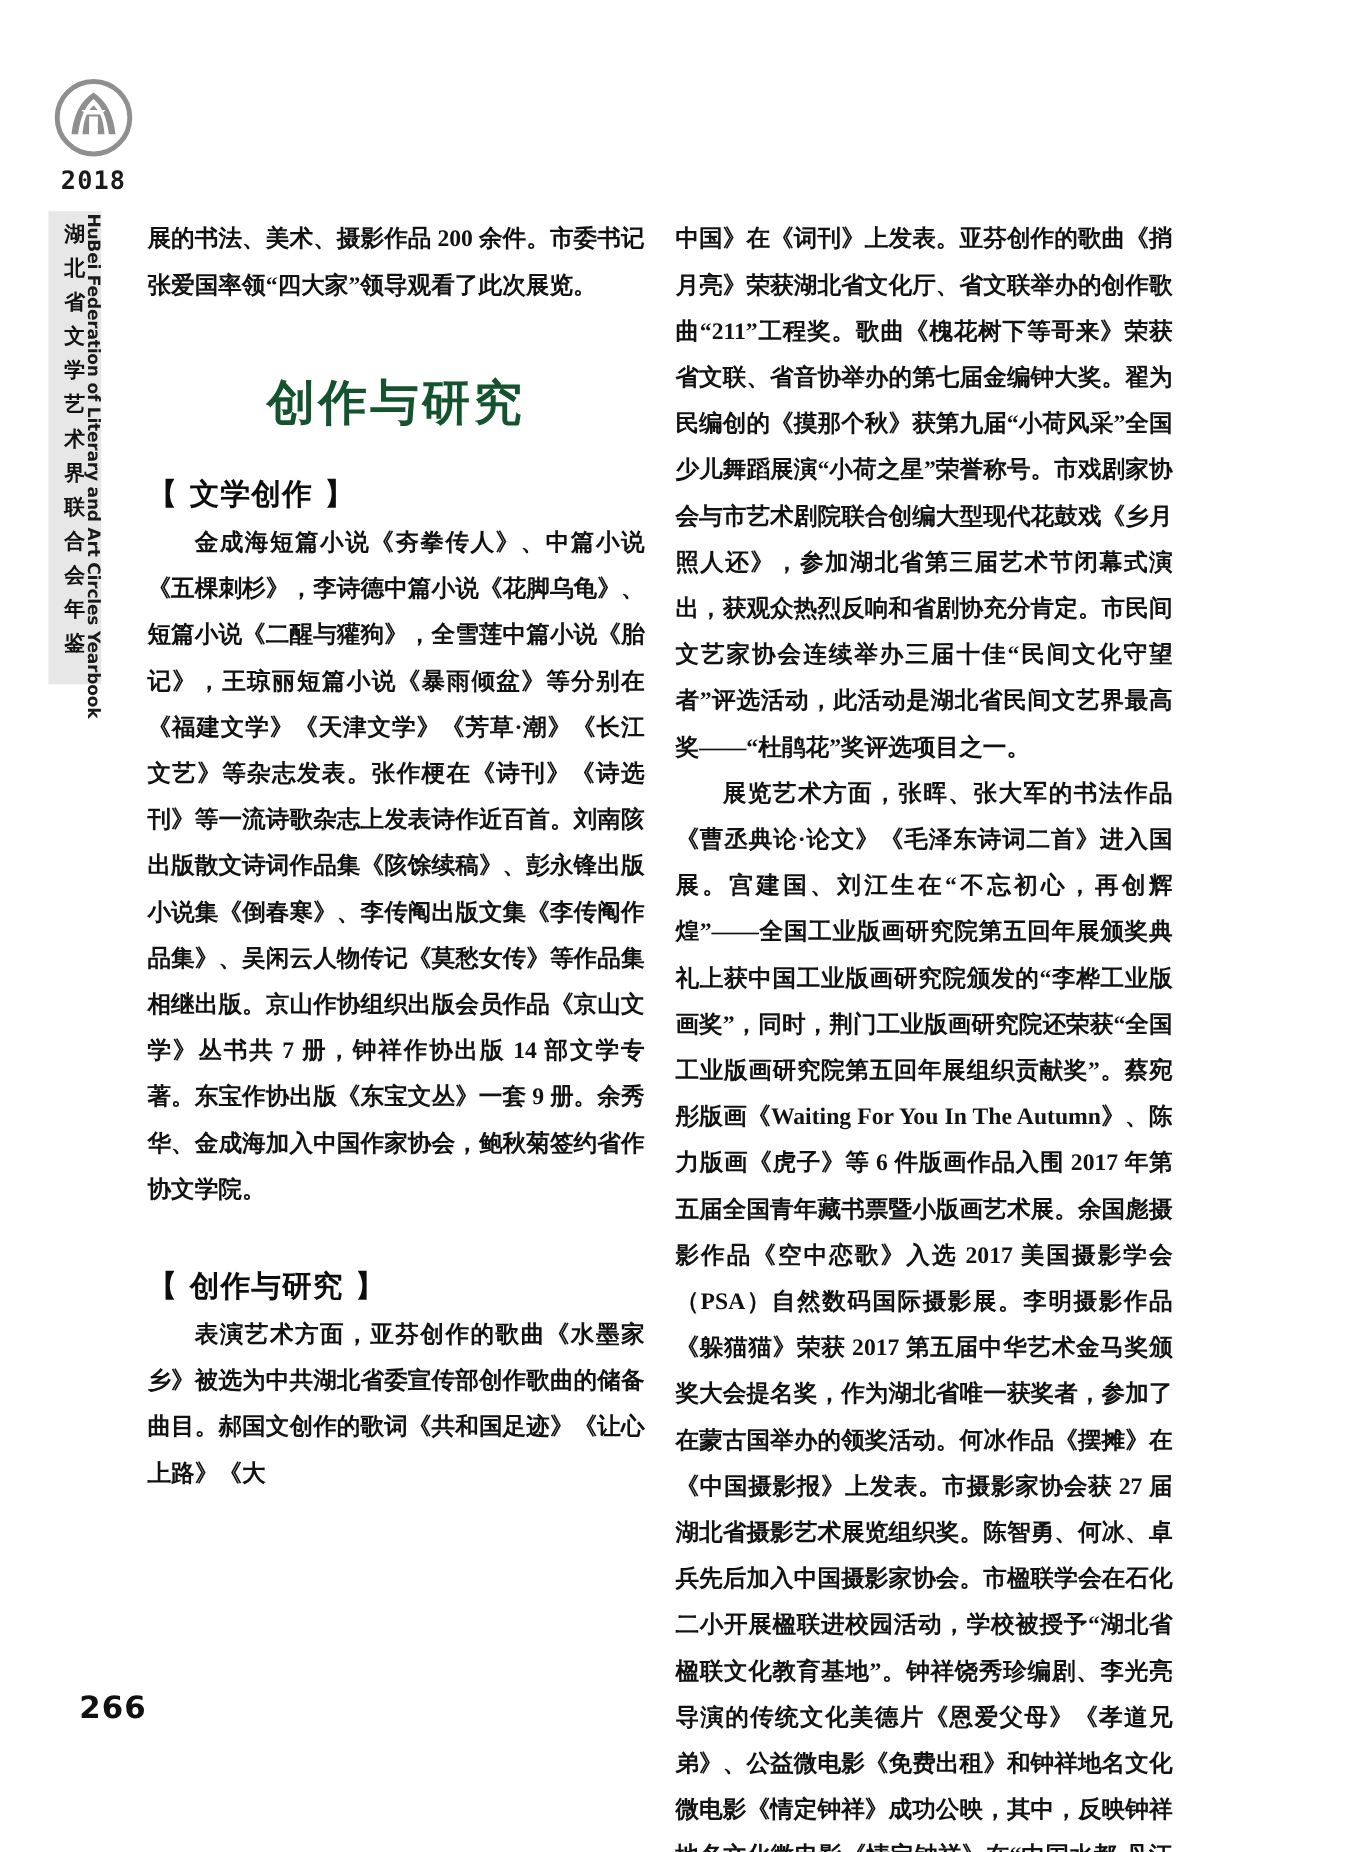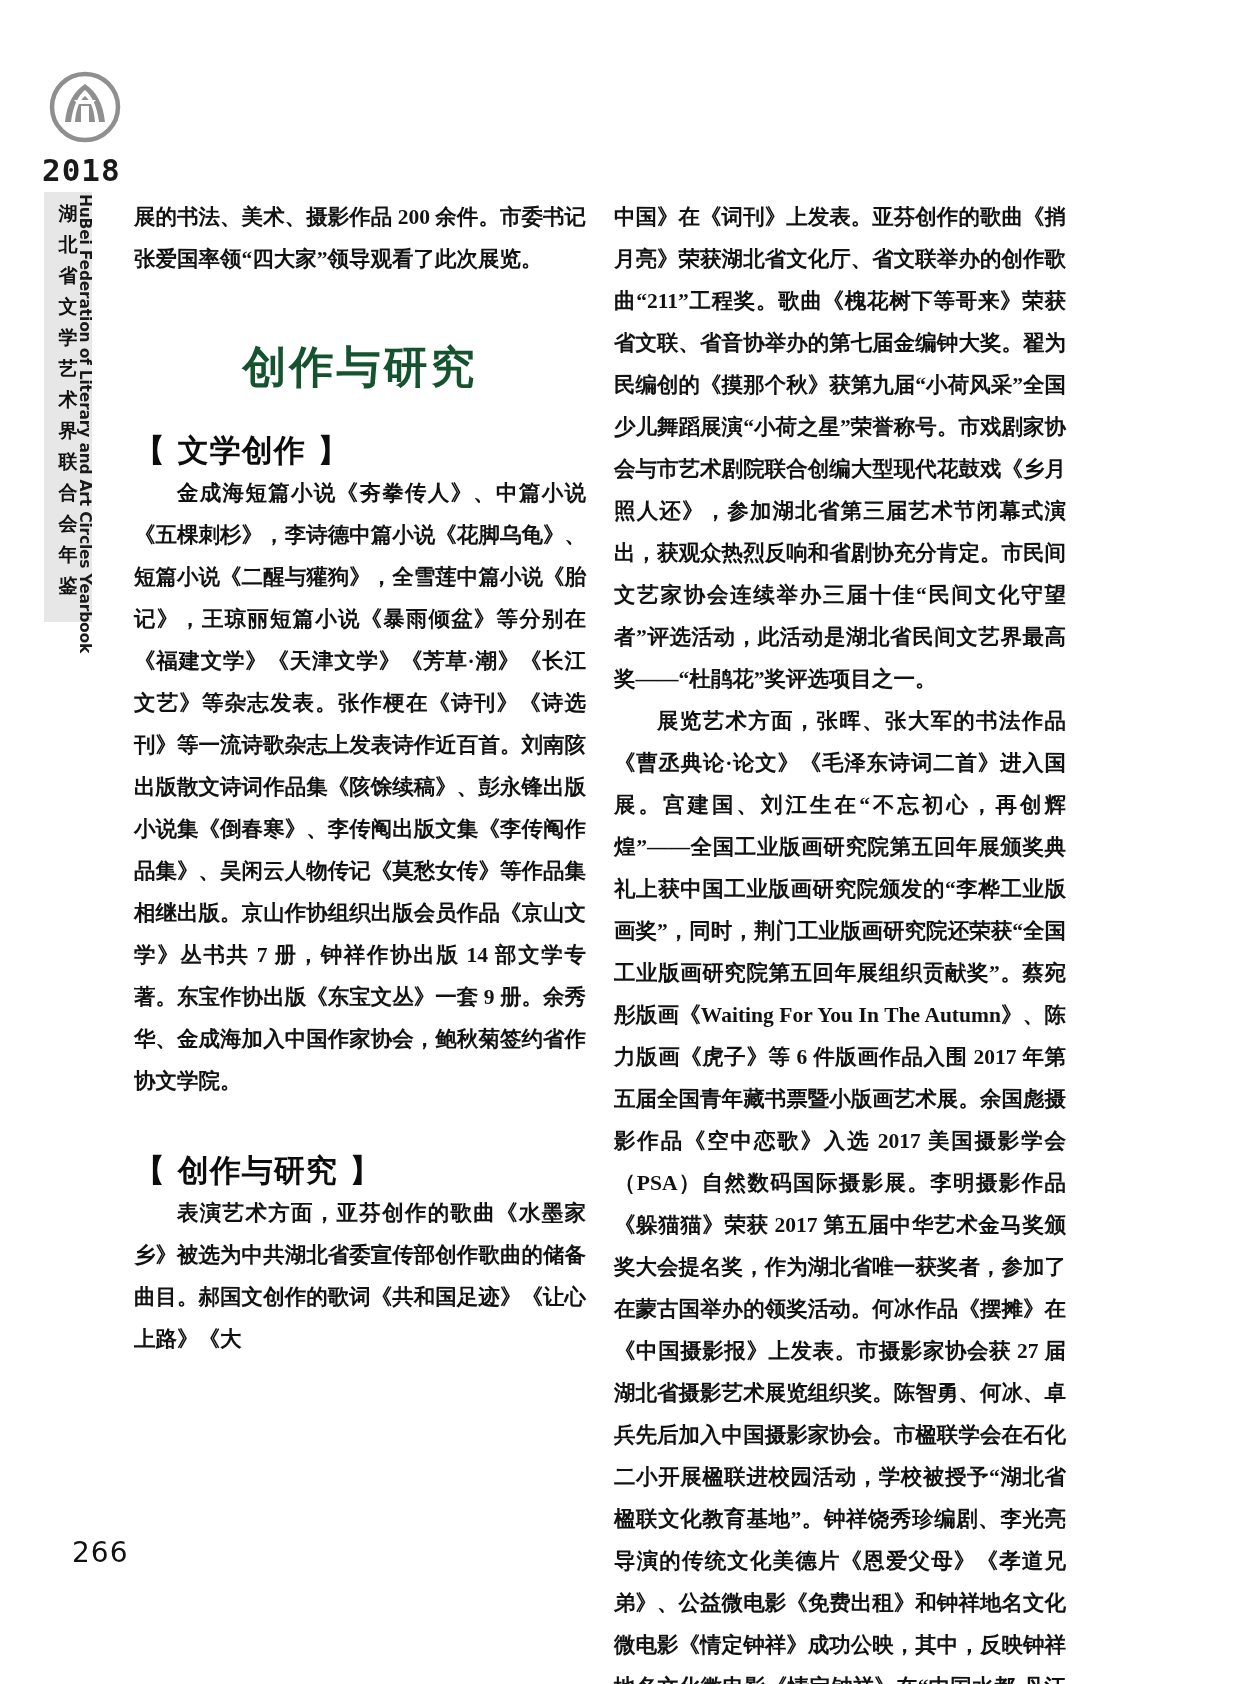--- a/index.html
+++ b/index.html
@@ -33,23 +33,24 @@
     left: 10px;
     top: 0px;
     width: 74px;
     height: 74px;
   }
   .year-label {
     position: absolute;
     left: 4px;
     top: 82px;
     width: 86px;
+    text-align: center;
     font-family: "DejaVu Sans Mono", monospace;
     font-weight: bold;
-    font-size: 31px;
+    font-size: 23px;
     letter-spacing: 1px;
     color: #1a1a1a;
   }
   .side-band {
     position: absolute;
     left: 6px;
     top: 122px;
     width: 48px;
     height: 430px;
     background: #e7e7e7;
@@ -100,21 +101,21 @@
   .col-right { left: 614px; }
 
   .para {
     margin: 0;
     text-indent: 2em;
   }
   .para.cont { text-indent: 0; }
 
   .section-title {
     font-family: "DejaVu Sans", "Liberation Sans", sans-serif;
-    font-size: 31px;
+    font-size: 27px;
     font-weight: bold;
     line-height: 40px;
     margin: 26px 0 2px 0;
     letter-spacing: 1px;
     color: #0d0d0d;
   }
 
   .main-title {
     font-family: "DejaVu Sans", "Liberation Sans", sans-serif;
     font-size: 44px;
@@ -127,21 +128,21 @@
   }
 
   .spacer-sm { height: 22px; }
 
   .page-number {
     position: absolute;
     left: 72px;
     top: 1536px;
     font-family: "DejaVu Sans", "Liberation Sans", sans-serif;
     font-size: 28px;
-    font-weight: normal;
+    font-weight: bold;
     color: #111;
     letter-spacing: 1px;
   }
 </style>
 </head>
 <body>
 
 <div class="page">
 
   <div class="margin-rail">

